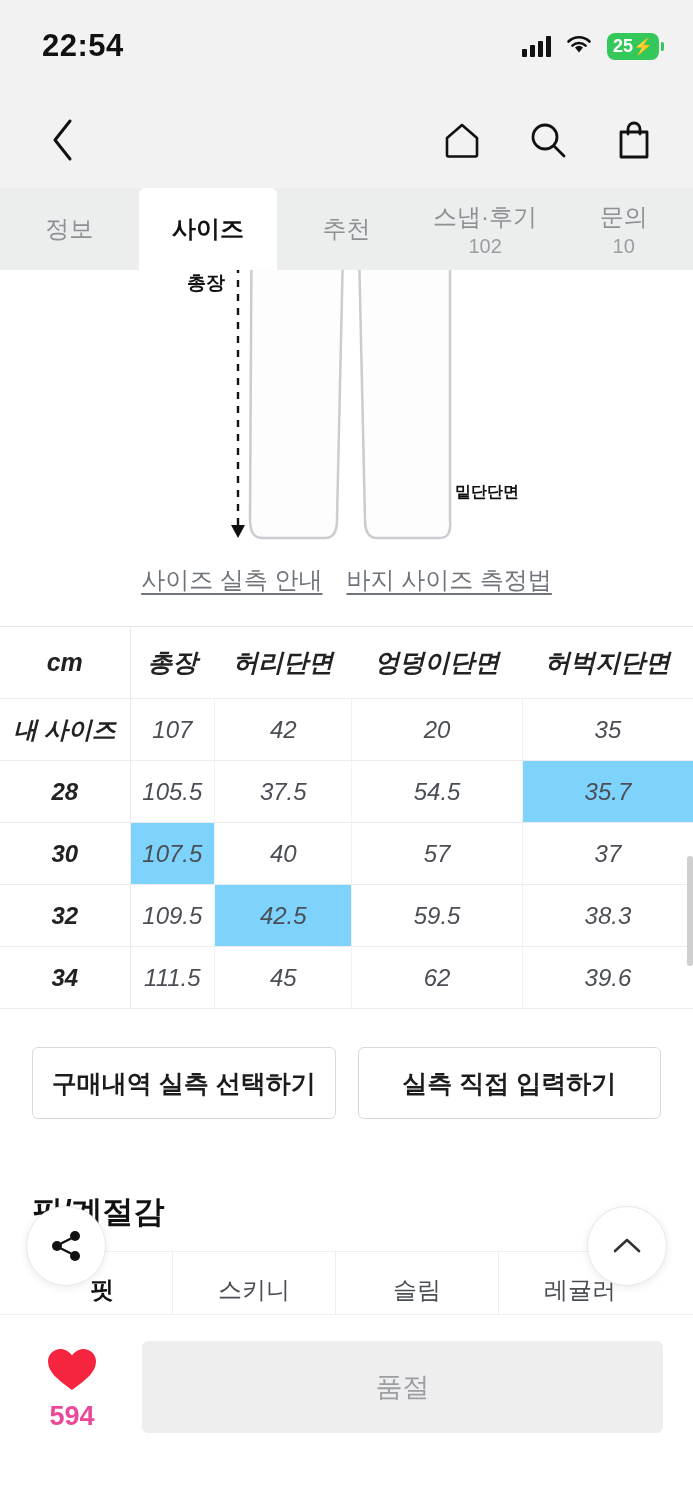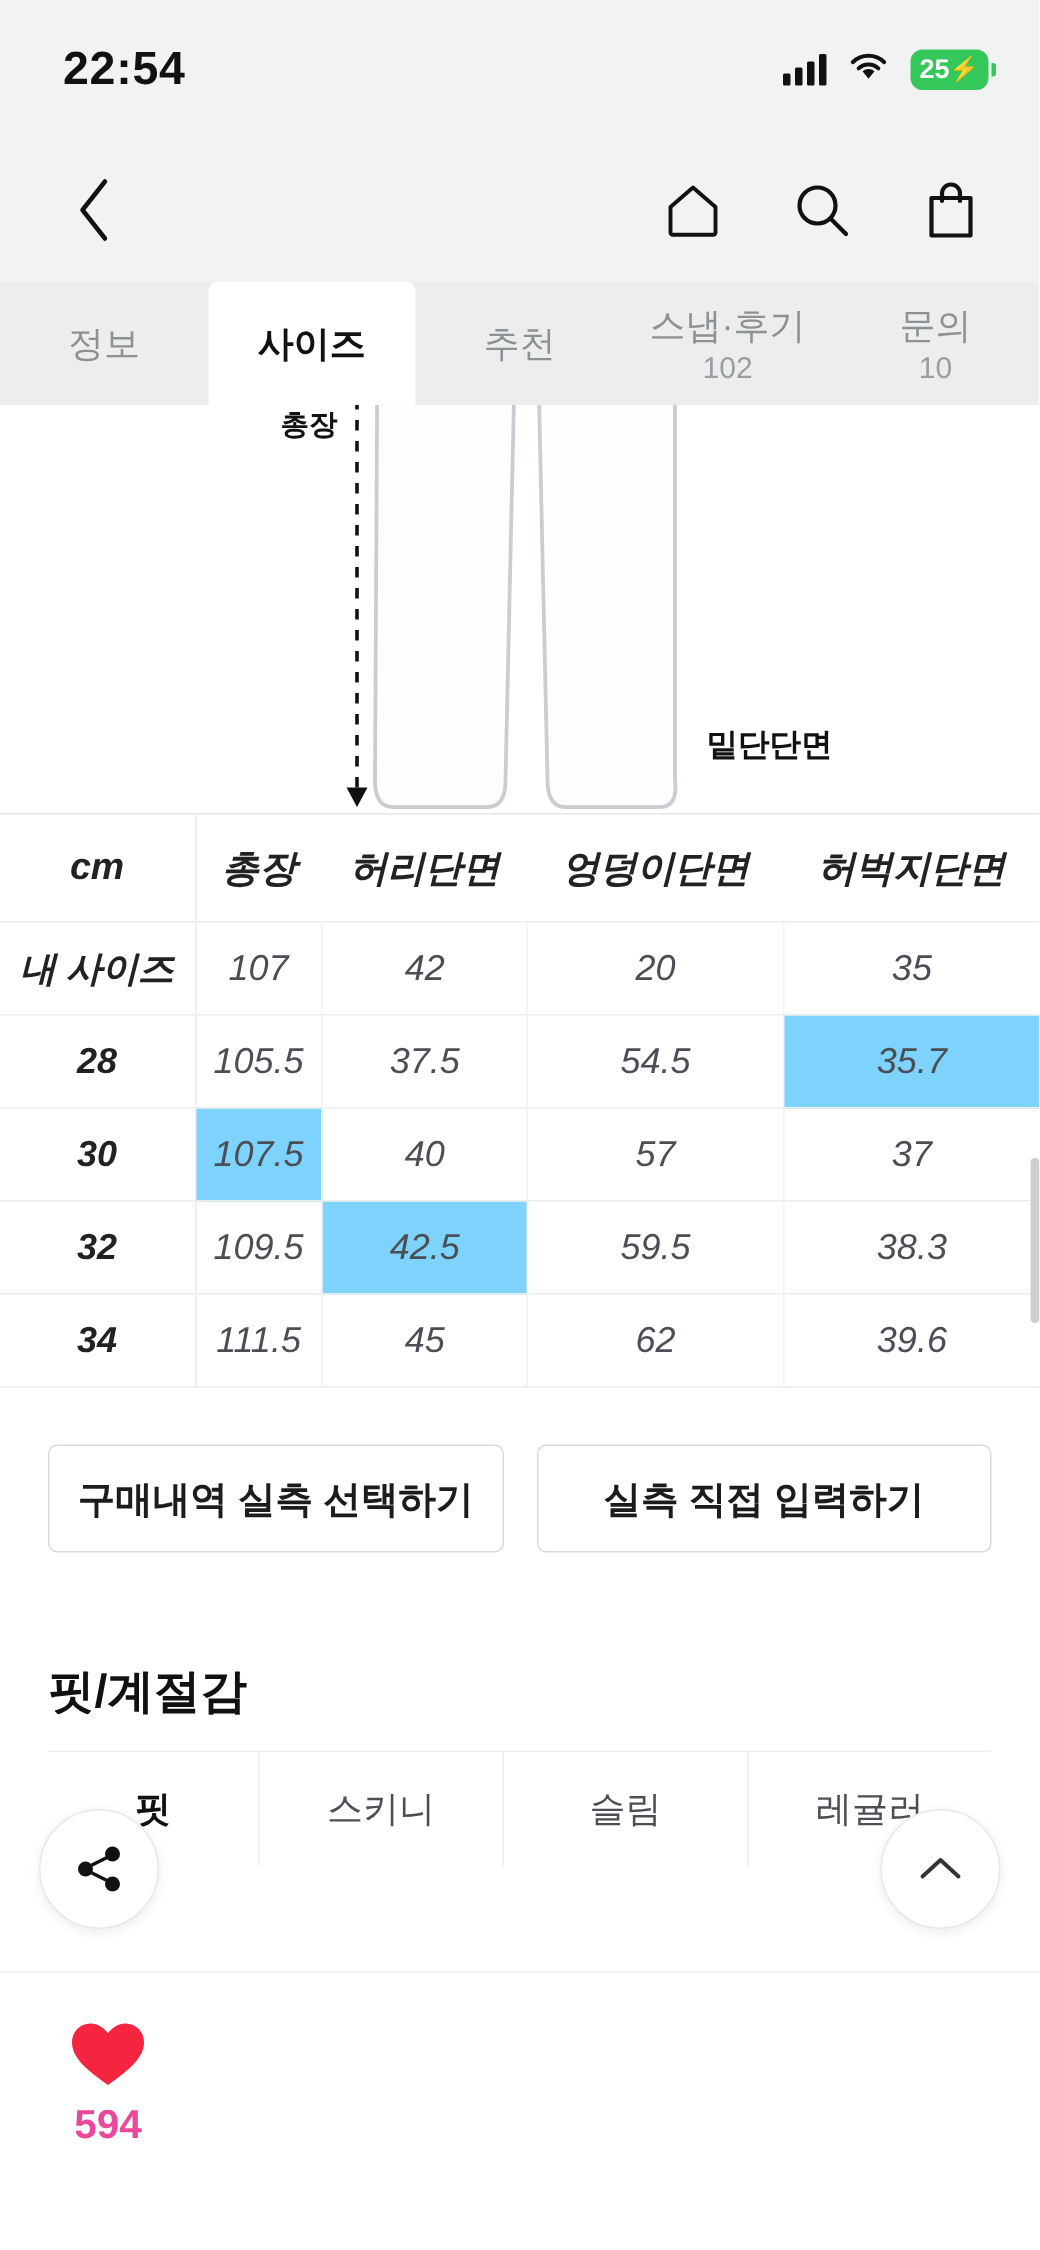--- a/index.html
+++ b/index.html
@@ -139,24 +139,23 @@
     position: relative;
     height: 272px;
     background: #fff;
     overflow: hidden;
   }
   .diagram svg { position: absolute; top: -150px; left: 0; }
   .diagram .lbl-bottom {
     position: absolute;
     left: 455px;
     top: 212px;
-    font-size: 21px;
+    font-size: 16px;
     font-weight: bold;
     color: #111;
-    margin-left: 16px;
   }
   .diagram .lbl-top {
     position: absolute;
     left: 187px;
     top: 0px;
     font-size: 19px;
     font-weight: bold;
     color: #111;
   }
 
@@ -414,20 +413,24 @@
       <path d="M238 418 l-7 -13 h14 z" fill="#111"></path>
 
       <path d="M370 430 L443 430" stroke="#111" stroke-width="2.2" stroke-dasharray="6 6"></path>
       <path d="M362 430 l11 -6 v12 z" fill="#111"></path>
       <path d="M451 430 l-11 -6 v12 z" fill="#111"></path>
     </svg>
     <div class="lbl-top">총장</div>
     <div class="lbl-bottom">밑단단면</div>
   </div>
 
+  <div class="guide-links">
+    <span>사이즈 실측 안내</span>
+    <span>바지 사이즈 측정법</span>
+  </div>
 
   <div class="table-wrap">
     <table class="size-table">
       <tbody>
           <tr class="head">
         <th class="rowhead">cm</th>
         <th class="col-div">총장</th>
         <th class="col-div">허리단면</th>
         <th class="col-div">엉덩이단면</th>
         <th>허벅지단면</th>
@@ -501,13 +504,14 @@
   </svg>
 </div>
 
 <div class="bottom-bar">
   <div class="like">
     <svg width="54" height="48" viewBox="0 0 54 48">
       <path d="M27 45C13 35 3 27 3 16.5 3 9 9 4 15.5 4 20 4 24 6.5 27 10.5 30 6.5 34 4 38.5 4 45 4 51 9 51 16.5 51 27 41 35 27 45z" fill="#f5243f"></path>
     </svg>
     <div class="count">594</div>
   </div>
+  <div class="soldout">품절</div>
 </div>
 
 </body></html>

